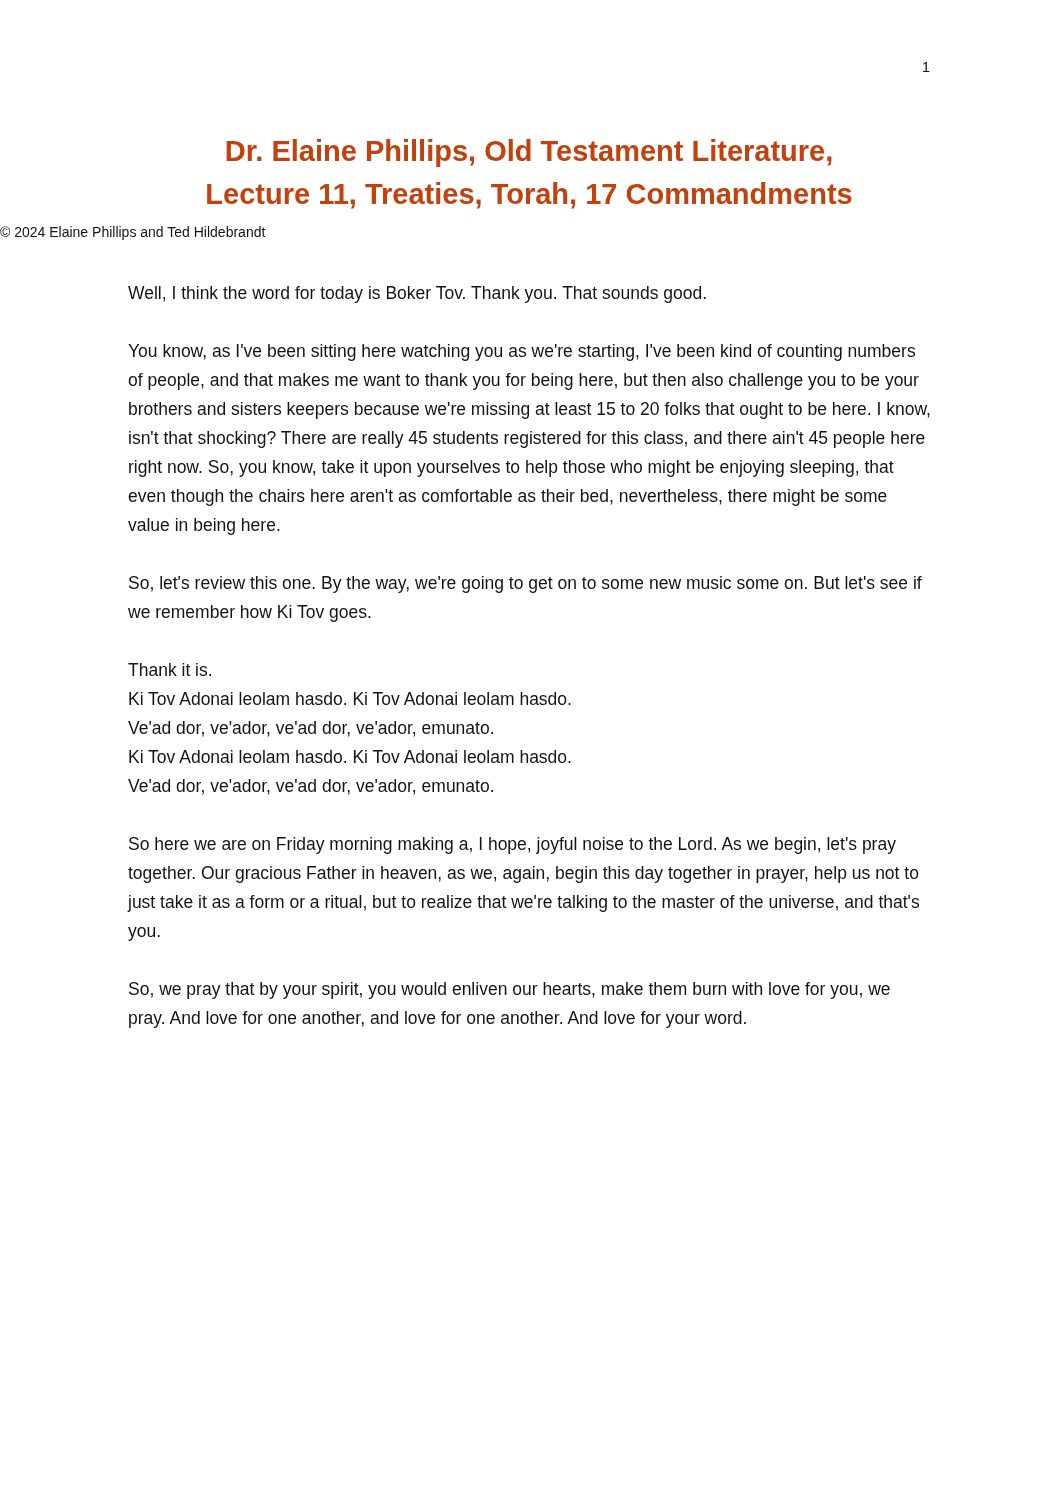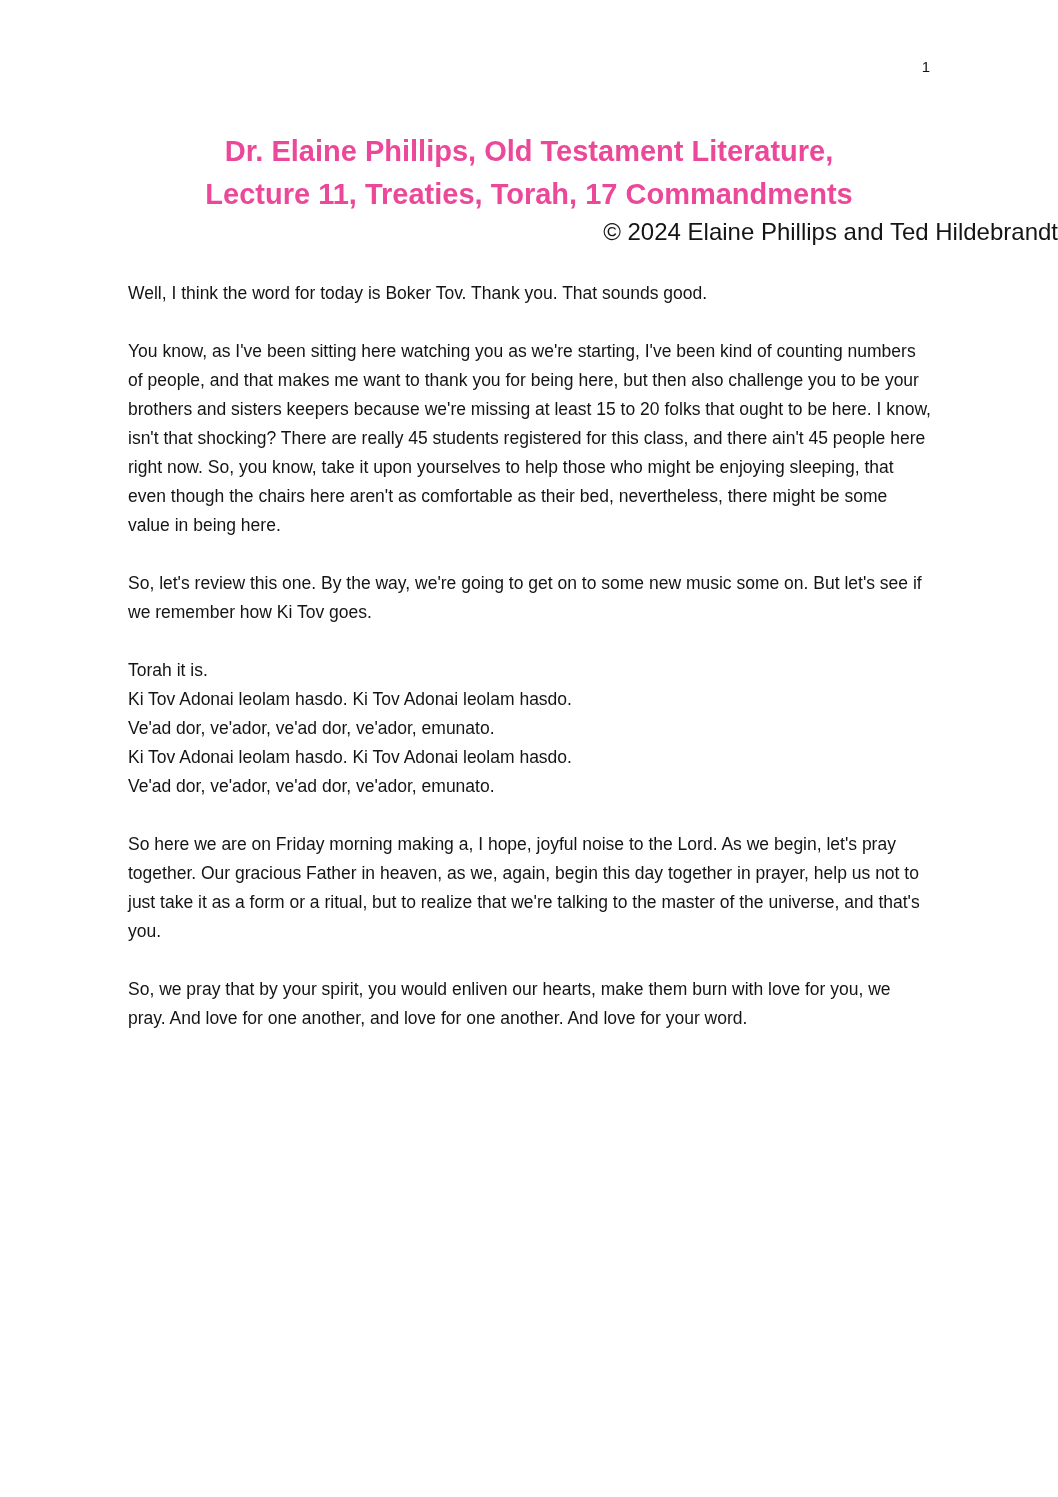--- a/index.html
+++ b/index.html
@@ -24,25 +24,25 @@
     font-size: 15px;
     line-height: 18px;
     color: #141414;
   }
   .doc-title {
     padding-top: 130px;
     text-align: center;
     font-size: 29px;
     font-weight: bold;
     line-height: 43px;
-    color: #ec4899;
+    color: #c2410c;
   }
   .copyright {
-    text-align: right;
-    font-size: 24px;
+    text-align: left;
+    font-size: 14px;
     line-height: 26px;
     margin-top: 3px;
     color: #141414;
   }
   .content {
     margin: 34px 60px 0 128px;
     width: 804px;
     font-size: 17.5px;
     line-height: 29px;
   }
@@ -74,21 +74,21 @@
   <div class="content">
 
     <p>Well, I think the word for today is Boker Tov. Thank you. That sounds good.</p>
 
     <p>You know, as I've been sitting here watching you as we're starting, I've been kind of counting numbers of people, and that makes me want to thank you for being here, but then also challenge you to be your brothers and sisters keepers because we're missing at least 15 to 20 folks that ought to be here. I know, isn't that shocking? There are really 45 students registered for this class, and there ain't 45 people here right now. So, you know, take it upon yourselves to help those who might be enjoying sleeping, that even though the chairs here aren't as comfortable as their bed, nevertheless, there might be some value in being here.</p>
 
 
     <p>So, let's review this one. By the way, we're going to get on to some new music some on. But let's see if we remember how Ki Tov goes.</p>
 
     <div class="song">
-      <div>Torah it is.</div>
+      <div>Thank it is.</div>
       <div>Ki Tov Adonai leolam hasdo. Ki Tov Adonai leolam hasdo.</div>
       <div>Ve'ad dor, ve'ador, ve'ad dor, ve'ador, emunato.</div>
       <div>Ki Tov Adonai leolam hasdo. Ki Tov Adonai leolam hasdo.</div>
       <div>Ve'ad dor, ve'ador, ve'ad dor, ve'ador, emunato.</div>
     </div>
 
 
     <p>So here we are on Friday morning making a, I hope, joyful noise to the Lord. As we begin, let's pray together. Our gracious Father in heaven, as we, again, begin this day together in prayer, help us not to just take it as a form or a ritual, but to realize that we're talking to the master of the universe, and that's you.</p>
 
     <p>So, we pray that by your spirit, you would enliven our hearts, make them burn with love for you, we pray. And love for one another, and love for one another. And love for your word.</p>

